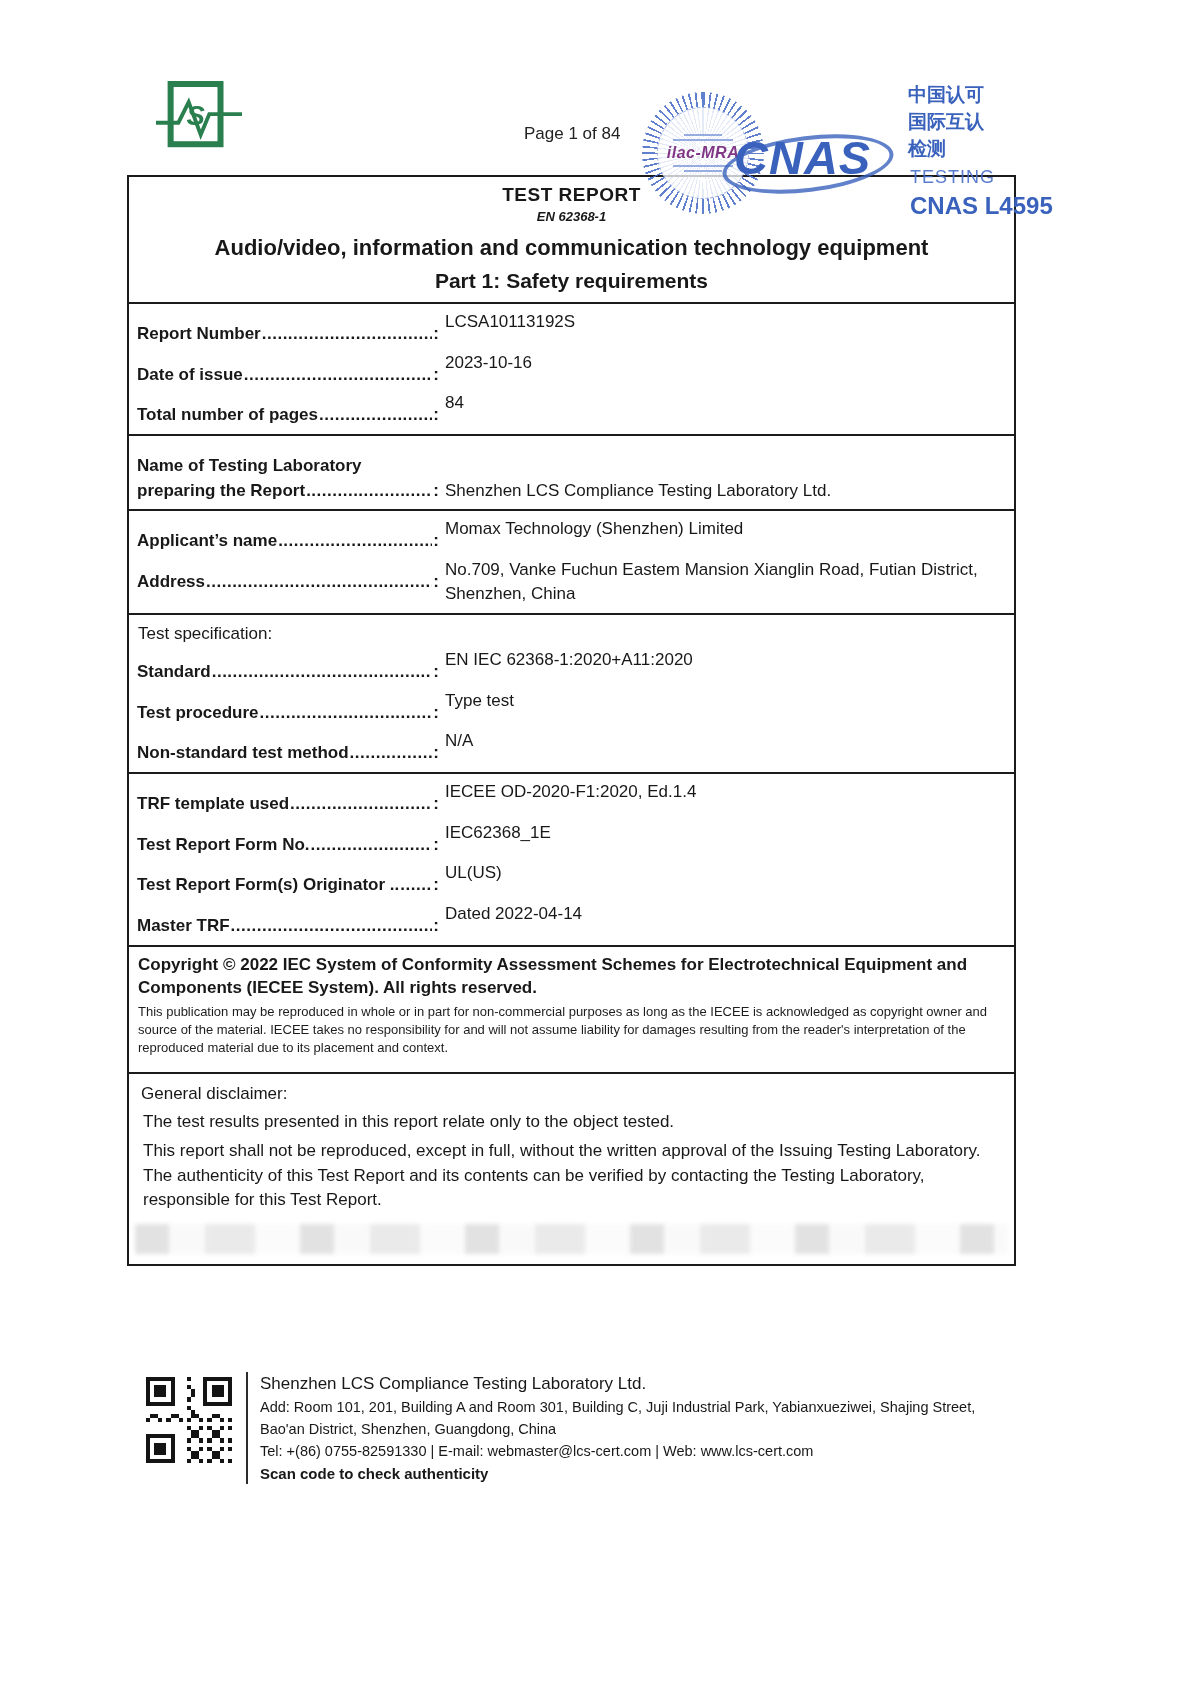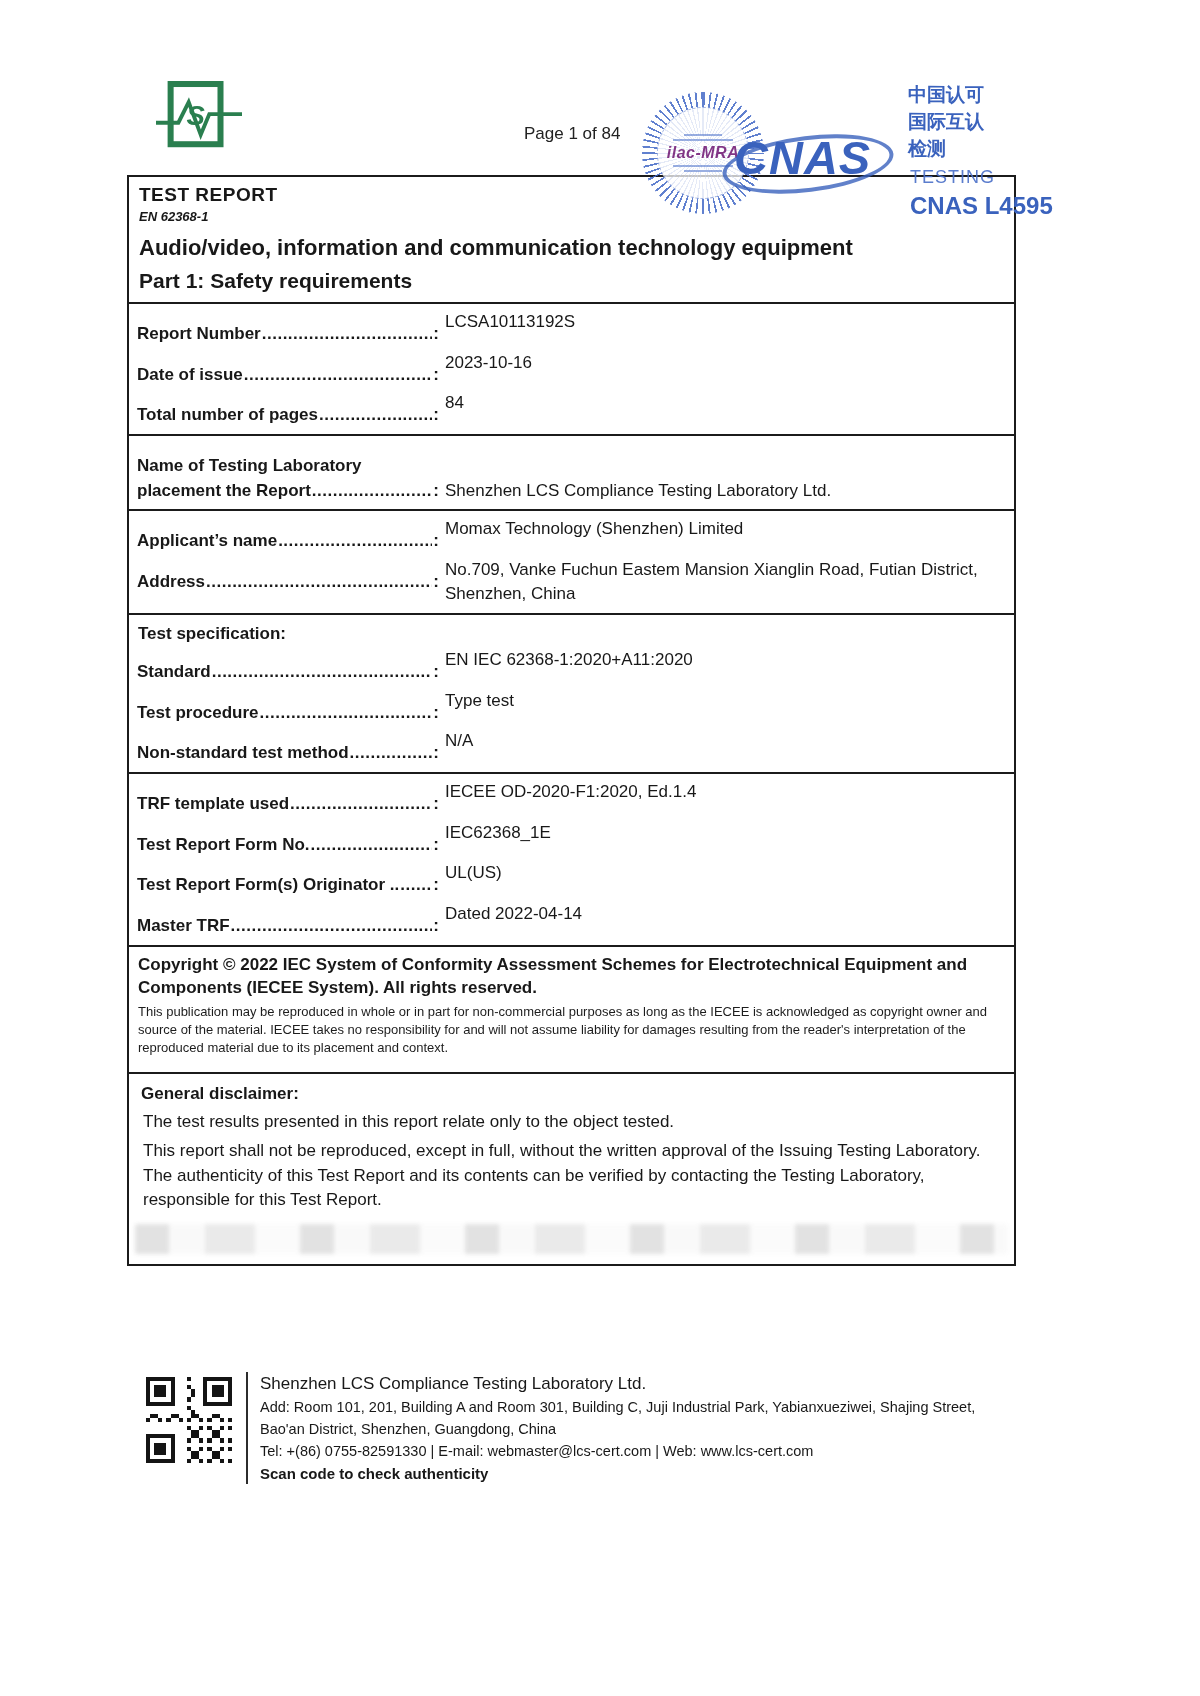--- a/index.html
+++ b/index.html
@@ -32,29 +32,29 @@
     color: #3a62bd; letter-spacing: 1px; }
   .cn-block { position: absolute; left: 908px; top: 82px; color: #3a62bd; font-weight: bold;
     font-size: 19px; line-height: 1.42; }
   .testing-label { position: absolute; left: 910px; top: 167px; color: #4a6fc8; font-size: 18px;
     letter-spacing: 1px; opacity: .9; }
   .cnas-number { position: absolute; left: 910px; top: 192px; color: #3a62bd; font-size: 24px; font-weight: bold; }
 
   
   .report-box { position: absolute; left: 127px; top: 175px; width: 889px;
     border: 2px solid #1b1b1b; background: #fff; }
-  .title-block { text-align: left; padding: 7px 10px 9px; }
+  .title-block { text-align: center; padding: 7px 10px 9px; }
   .report-title { font-size: 19px; font-weight: bold; letter-spacing: .5px; }
   .report-standard { font-size: 13px; font-weight: bold; margin-top: 3px; font-style: italic; }
   .equipment-title { font-size: 22px; font-weight: bold; margin-top: 11px; }
   .part-title { font-size: 21px; font-weight: bold; margin-top: 8px; }
 
   .section { border-top: 2px solid #1b1b1b; }
   .sec-fields { padding: 4px 0; }
-  .sec-heading { font-weight: bold; padding: 5px 9px 2px; }
+  .sec-heading { font-weight: normal; padding: 5px 9px 2px; }
 
   .frow { display: flex; padding: 2px 8px; align-items: stretch; }
   .flabel { flex: 0 0 302px; width: 302px; margin-top: 12px; }
   .lab-line, .lab-last, .val-line { line-height: 1.45; }
   .lab-line { font-weight: bold; }
   .lab-last { display: flex; align-items: baseline; }
   .lab-last .lab-text { font-weight: bold; white-space: nowrap; }
   .dots { flex: 1 1 auto; overflow: hidden; white-space: nowrap; min-width: 6px; margin: 0 1px; }
   .dots::after { font-weight: bold; letter-spacing: .5px;
     content: "......................................................................................"; }
@@ -137,21 +137,21 @@
           <div class="fvalue">
             <div class="val-line">84</div>
           </div>
         </div>
       </div>
       <div class="section sec-fields">
         <div class="frow">
           <div class="flabel">
             <div class="lab-line">Name of Testing Laboratory</div>
             <div class="lab-last">
-              <span class="lab-text">placement the Report</span>
+              <span class="lab-text">preparing the Report</span>
               <span class="dots"></span>
               <span class="colon"></span>
             </div>
           </div>
           <div class="fvalue vbottom">
             <div class="val-line">Shenzhen LCS Compliance Testing Laboratory Ltd.</div>
           </div>
         </div>
       </div>
       <div class="section sec-fields">

